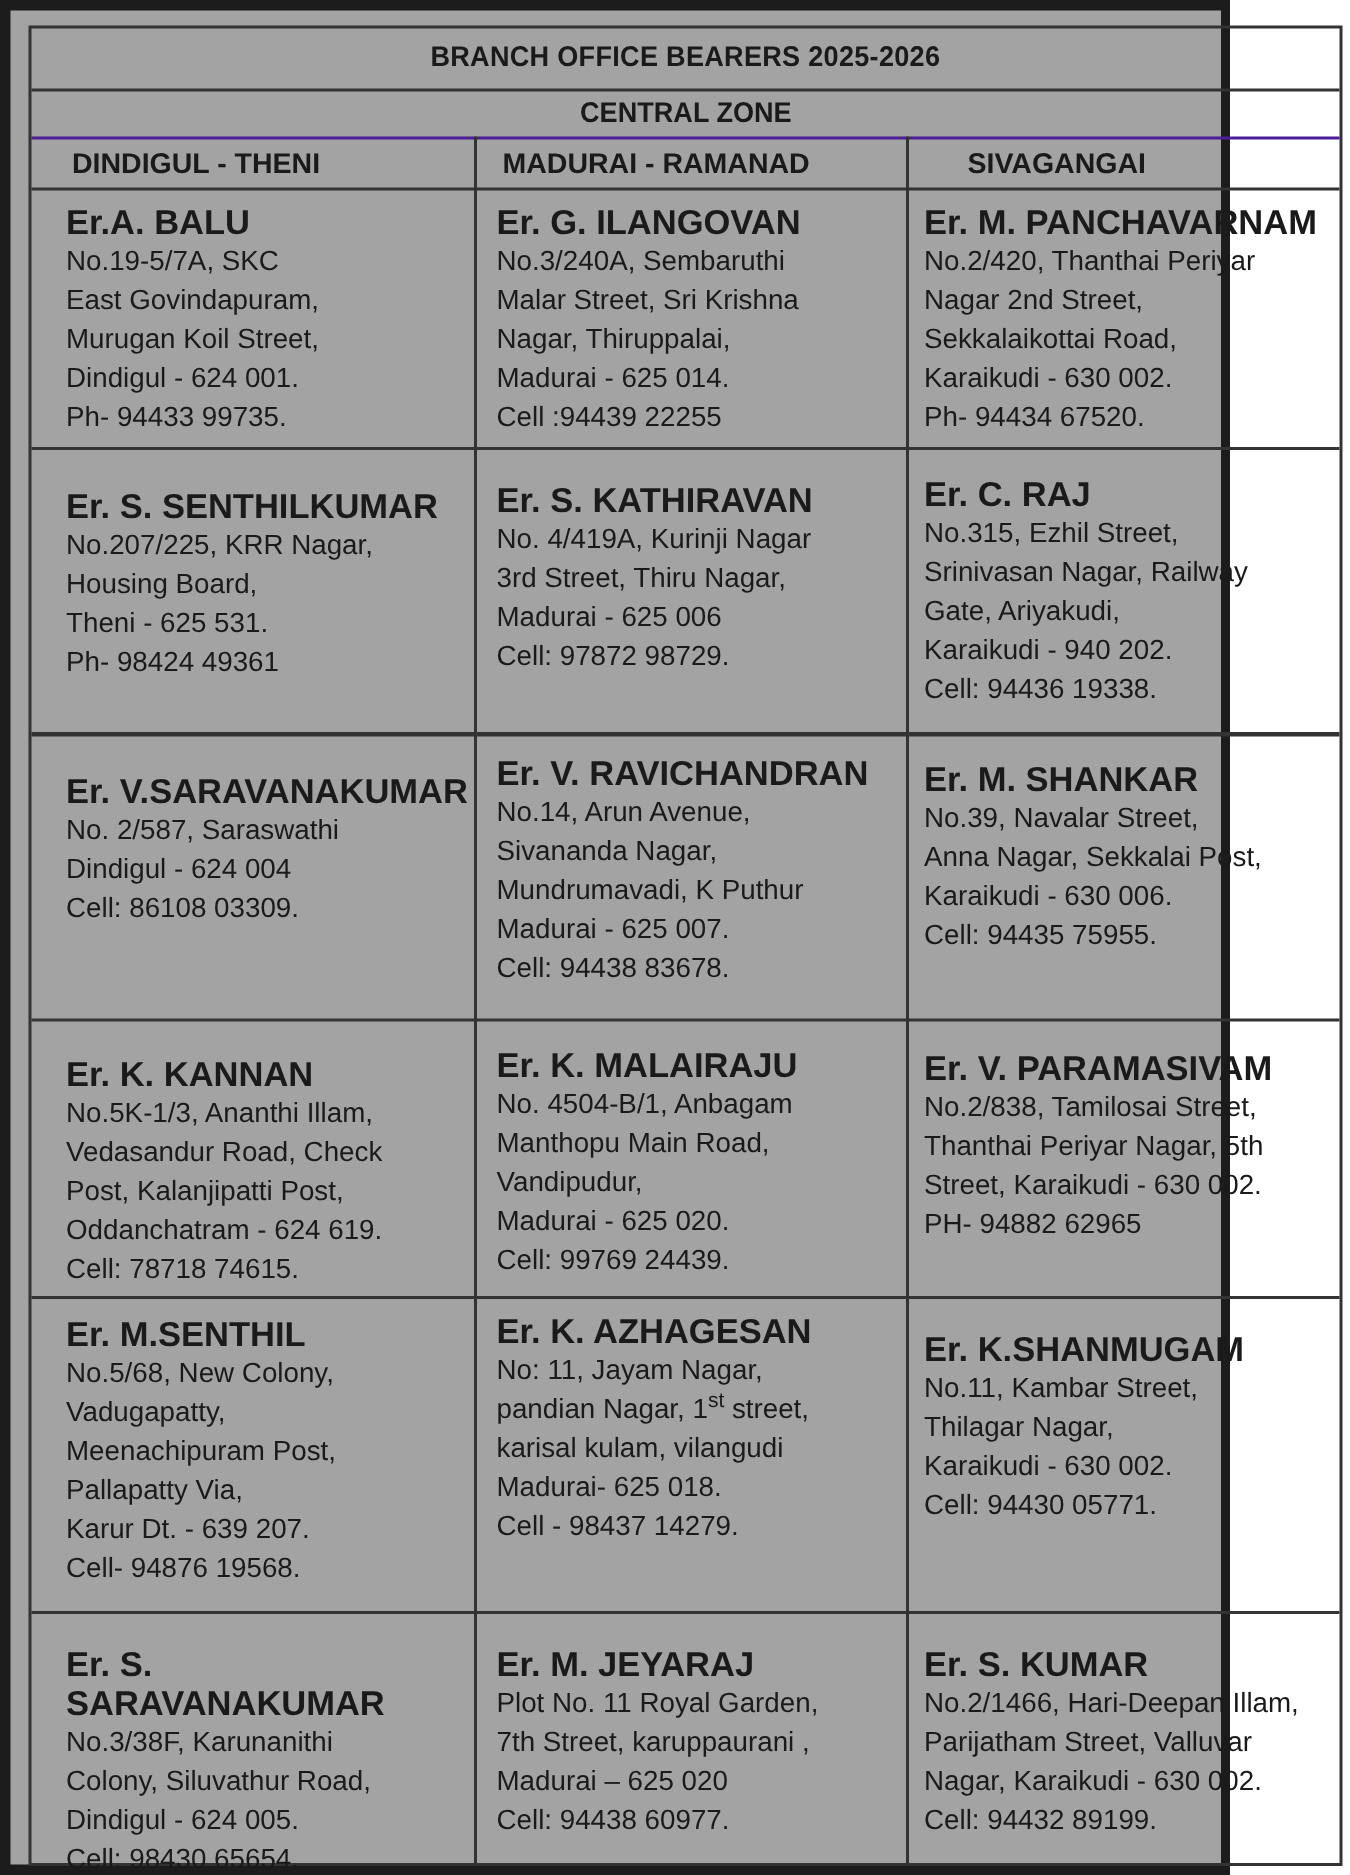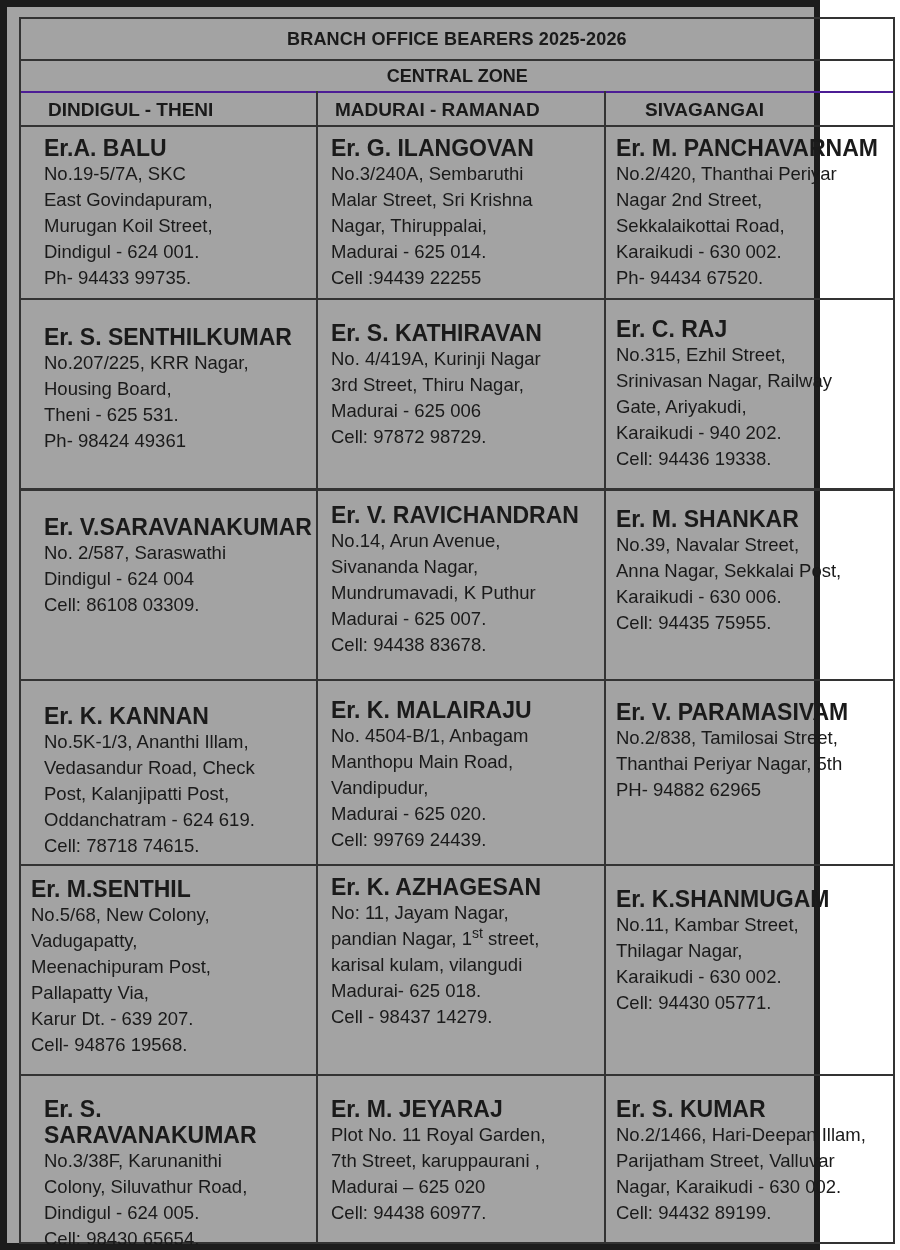--- a/index.html
+++ b/index.html
@@ -71,21 +71,21 @@
           <div class="line">Cell: 86108 03309.</div>
         </div>
         <div class="cell" style="left: 23px; top: 684px; width: 269px;">
           <div class="name">Er. K. KANNAN</div>
           <div class="line">No.5K-1/3, Ananthi Illam,</div>
           <div class="line">Vedasandur Road, Check</div>
           <div class="line">Post,  Kalanjipatti  Post,</div>
           <div class="line">Oddanchatram - 624 619.</div>
           <div class="line">Cell: 78718 74615.</div>
         </div>
-        <div class="cell" style="left: 10px; top: 857px; width: 269px;">
+        <div class="cell" style="left: 23px; top: 857px; width: 269px;">
           <div class="name">Er. M.SENTHIL</div>
           <div class="line">No.5/68, New Colony,</div>
           <div class="line">Vadugapatty,</div>
           <div class="line">Meenachipuram Post,</div>
           <div class="line">Pallapatty Via,</div>
           <div class="line">Karur Dt. - 639 207.</div>
           <div class="line">Cell- 94876 19568.</div>
         </div>
         <div class="cell" style="left: 23px; top: 1077px; width: 269px;">
           <div class="name">Er. S. SARAVANAKUMAR</div>
@@ -160,20 +160,21 @@
           <div class="name">Er. M. SHANKAR</div>
           <div class="line">No.39, Navalar Street,</div>
           <div class="line">Anna Nagar, Sekkalai Post,</div>
           <div class="line">Karaikudi - 630 006.</div>
           <div class="line">Cell: 94435 75955.</div>
         </div>
         <div class="cell" style="left: 595px; top: 680px; width: 273px;">
           <div class="name">Er. V. PARAMASIVAM</div>
           <div class="line">No.2/838, Tamilosai Street,</div>
           <div class="line">Thanthai Periyar Nagar, 5th</div>
+          <div class="line">Street, Karaikudi - 630 002.</div>
           <div class="line">PH- 94882 62965</div>
         </div>
         <div class="cell" style="left: 595px; top: 867px; width: 273px;">
           <div class="name">Er. K.SHANMUGAM</div>
           <div class="line">No.11, Kambar Street,</div>
           <div class="line">Thilagar Nagar,</div>
           <div class="line">Karaikudi - 630 002.</div>
           <div class="line">Cell: 94430 05771.</div>
         </div>
         <div class="cell" style="left: 595px; top: 1077px; width: 273px;">

